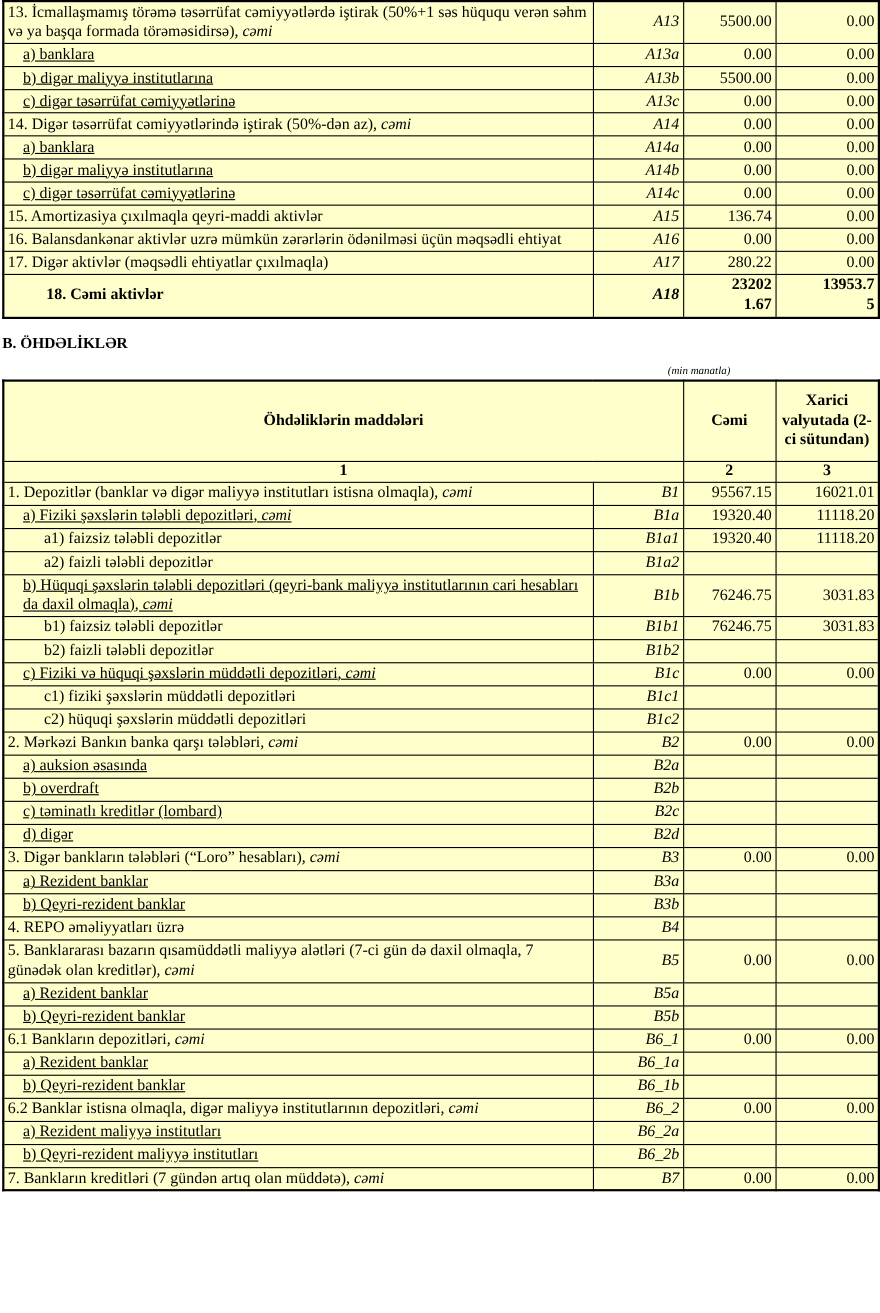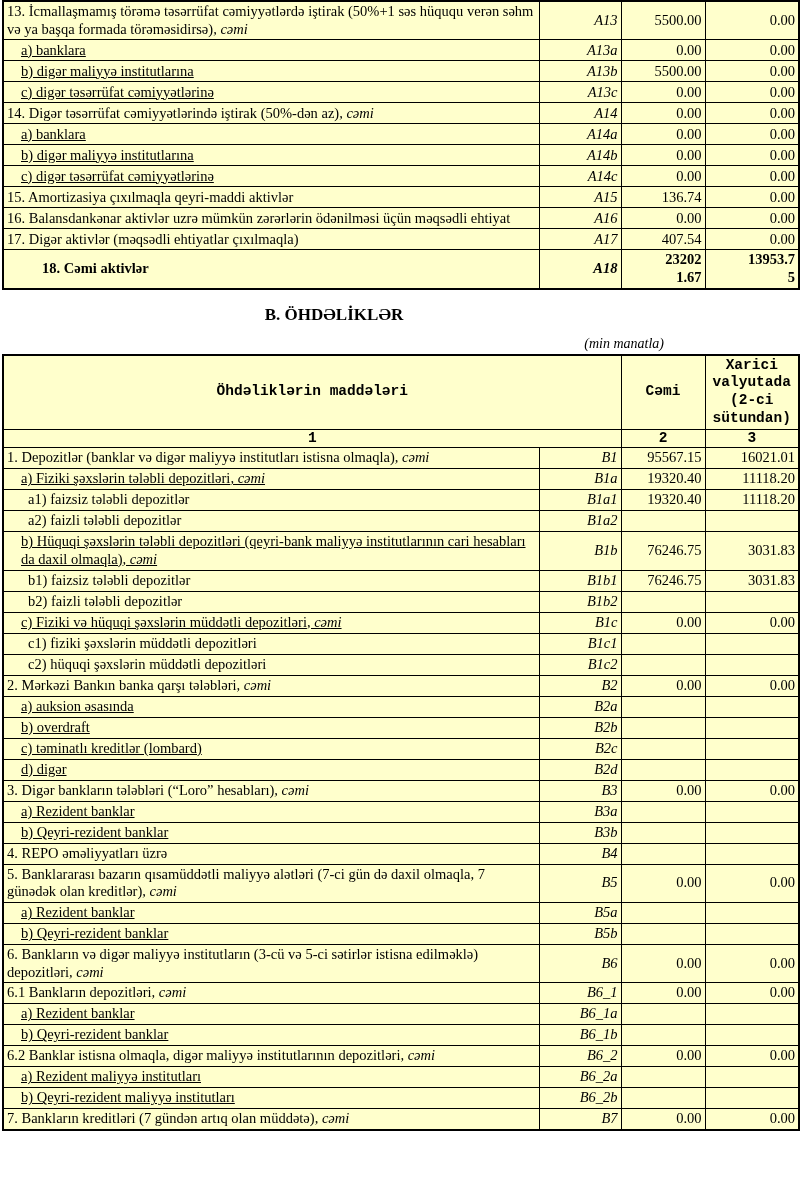--- a/index.html
+++ b/index.html
@@ -25,40 +25,39 @@
     background: var(--cell, #FFFFCC);
     font-size: 14.5px;
     line-height: 1.22;
     padding: 1px 3px;
     vertical-align: middle;
     height: 21px;
     word-wrap: break-word;
   }
   td.label { text-align: left; padding-left: 4px; }
   td.label.ind1 { padding-left: 17px; text-decoration: underline; }
-  td.label.ind2 { padding-left: 24px; }
+  td.label.ind2 { padding-left: 36px; }
   td.code { text-align: right; font-style: italic; }
   td.num  { text-align: right; background: var(--input, #FFFFFF); padding-right: 4px; }
   tr.bold td { font-weight: bold; padding-left: 38px; }
   tr.bold td.num { background: var(--cell, #FFFFCC); }
 
-  th { font-weight: bold; text-align: center; font-family: Liberation Mono, monospace; }
+  th { font-weight: bold; text-align: center; }
   tr.hdr th { height: 74px; }
   tr.colnums th { height: 18px; font-weight: bold; padding: 0 3px; }
 
   .section-title {
-    text-align: center;
     font-weight: bold;
-    font-size: 17px;
+    font-size: 14px;
     margin: 15px 0 11px 0;
   }
   .unit-note {
     text-align: right;
     font-style: italic;
-    font-size: 14px;
+    font-size: 10px;
     margin: 0 2px 2px 0;
   }
   i.tail { font-style: italic; }
 </style>
 </head>
 <body>
 
 <div class="page">
 
   <table class="grid">
@@ -125,21 +124,21 @@
         </tr>
         <tr>
           <td class="label ind0"><span>16. Balansdankənar aktivlər uzrə mümkün zərərlərin ödənilməsi üçün məqsədli ehtiyat</span></td>
           <td class="code">A16</td>
           <td class="num">0.00</td>
           <td class="num">0.00</td>
         </tr>
         <tr>
           <td class="label ind0"><span>17. Digər aktivlər (məqsədli ehtiyatlar çıxılmaqla)</span></td>
           <td class="code">A17</td>
-          <td class="num">407.54</td>
+          <td class="num">280.22</td>
           <td class="num">0.00</td>
         </tr>
         <tr class="bold">
           <td class="label ind0"><span>18. Cəmi aktivlər</span></td>
           <td class="code">A18</td>
           <td class="num">232021.67</td>
           <td class="num">13953.75</td>
         </tr>
       </tbody>
   </table>
@@ -293,26 +292,20 @@
           <td class="num"></td>
           <td class="num"></td>
         </tr>
         <tr>
           <td class="label ind1"><span>b) Qeyri-rezident banklar</span></td>
           <td class="code">B5b</td>
           <td class="num"></td>
           <td class="num"></td>
         </tr>
         <tr>
-          <td class="label ind0"><span>6. Bankların və digər maliyyə institutların (3-cü və 5-ci sətirlər istisna edilməklə) depozitləri</span><i class="tail">, cəmi</i></td>
-          <td class="code">B6</td>
-          <td class="num">0.00</td>
-          <td class="num">0.00</td>
-        </tr>
-        <tr>
           <td class="label ind0"><span>6.1  Bankların depozitləri</span><i class="tail">, cəmi</i></td>
           <td class="code">B6_1</td>
           <td class="num">0.00</td>
           <td class="num">0.00</td>
         </tr>
         <tr>
           <td class="label ind1"><span>a) Rezident banklar</span></td>
           <td class="code">B6_1a</td>
           <td class="num"></td>
           <td class="num"></td>

